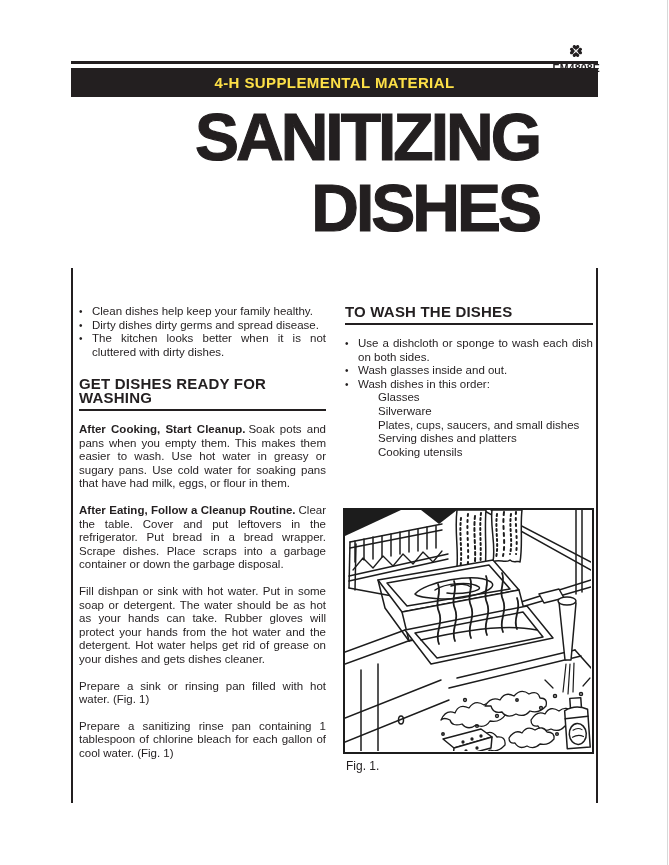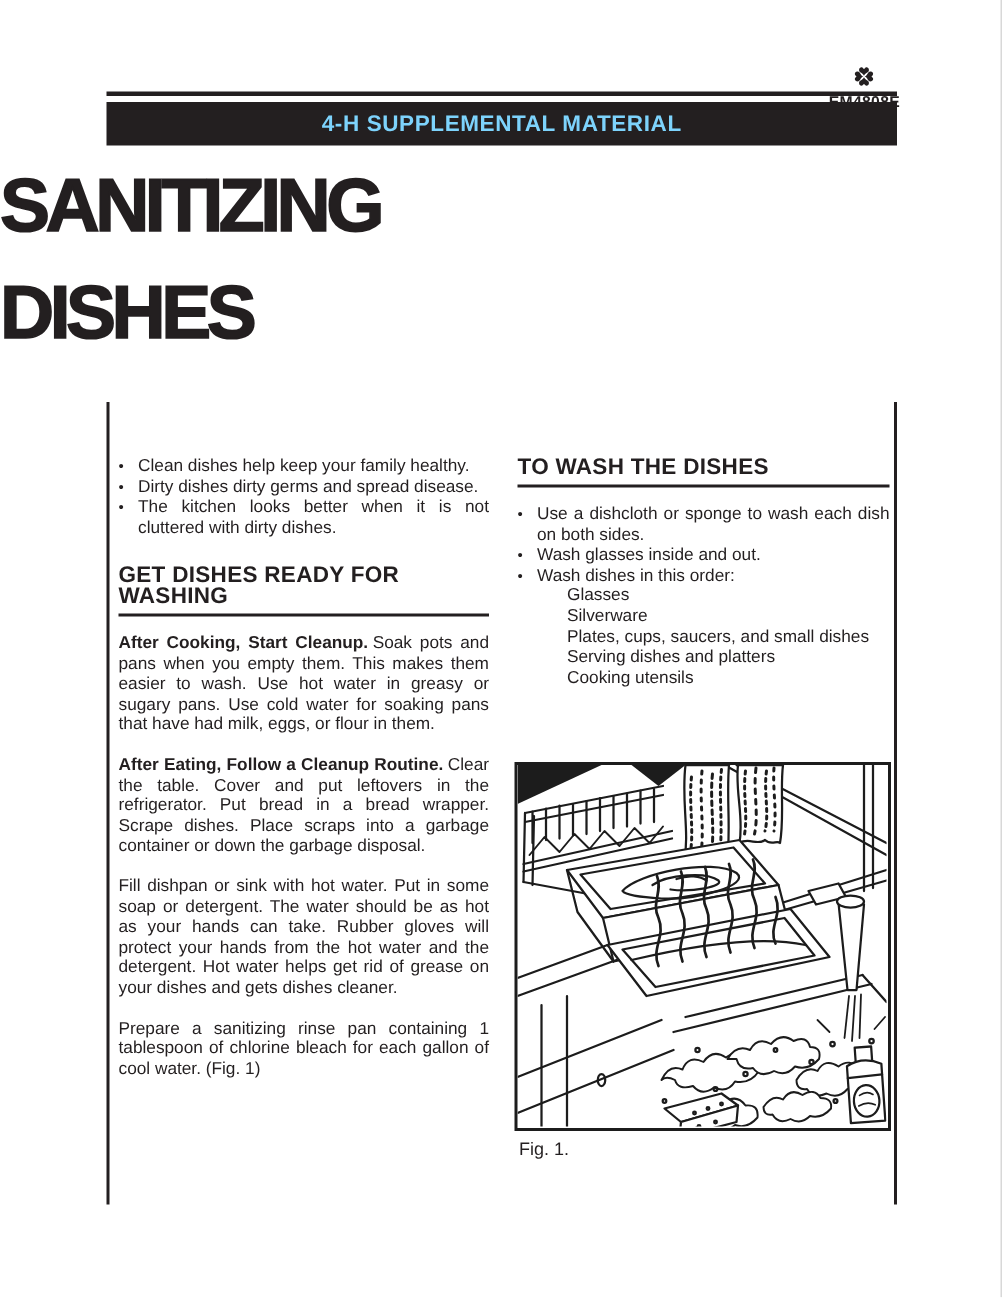--- a/index.html
+++ b/index.html
@@ -9,26 +9,26 @@
     font-family:"Liberation Sans", sans-serif; color:#231f20; overflow:hidden;
   }
   .scan-edge { position:absolute; right:1px; top:0; width:1px; height:100%; background:#d8d8d8; }
 
   
   .code-row { position:absolute; top:44px; right:69px; display:flex; align-items:center; gap:4px;flex-direction:column; }
   .code-row .code { font-size:10.5px; font-weight:bold; letter-spacing:0.2px; }
   .top-rule { position:absolute; left:71px; top:61px; width:527px; height:2.5px; background:#231f20; }
   .banner {
     position:absolute; left:71px; top:68px; width:527px; height:29px; background:#231f20;
-    color:#7dd3fc; font-weight:bold; font-size:15px; letter-spacing:0.4px;
+    color:#fde047; font-weight:bold; font-size:15px; letter-spacing:0.4px;
     display:flex; align-items:center; justify-content:center;
   }
   .doc-title {
-    position:absolute; top:102px; left:0; width:539px; text-align:left;
-    font-size:50px; line-height:71px; font-weight:bold; letter-spacing:-3px;
+    position:absolute; top:102px; left:0; width:539px; text-align:right;
+    font-size:66px; line-height:71px; font-weight:bold; letter-spacing:-3px;
     -webkit-text-stroke:1.1px #231f20;
   }
 
   
   .vline { position:absolute; top:268px; height:535px; width:2px; background:#231f20; }
   .vline.left { left:71px; }
   .vline.right { left:596px; }
 
   .col { position:absolute; top:289px; font-size:11.5px; line-height:13.6px;margin-top:16px; }
   .col-left  { left:79px;  width:247px; }
@@ -97,20 +97,21 @@
       <div class="bullet-item">Dirty dishes dirty germs and spread disease.</div>
       <div class="bullet-item">The kitchen looks better when it is not cluttered with dirty dishes.</div>
     </div>
 
     <div class="section-head">GET DISHES READY FOR WASHING</div>
     <div class="head-rule"></div>
 
     <p class="para"><b class="lead">After Cooking, Start Cleanup.</b><span>Soak pots and pans when you empty them. This makes them easier to wash. Use hot water in greasy or sugary pans. Use cold water for soaking pans that have had milk, eggs, or flour in them.</span></p>
     <p class="para"><b class="lead">After Eating, Follow a Cleanup Routine.</b><span>Clear the table. Cover and put leftovers in the refrigerator. Put bread in a bread wrapper. Scrape dishes. Place scraps into a garbage container or down the garbage disposal.</span></p>
     <p class="para"><b class="lead"></b><span>Fill dishpan or sink with hot water. Put in some soap or detergent. The water should be as hot as your hands can take. Rubber gloves will protect your hands from the hot water and the detergent. Hot water helps get rid of grease on your dishes and gets dishes cleaner.</span></p>
+    <p class="para"><b class="lead"></b><span>Prepare a sink or rinsing pan filled with hot water. (Fig. 1)</span></p>
     <p class="para"><b class="lead"></b><span>Prepare a sanitizing rinse pan containing 1 tablespoon of chlorine bleach for each gallon of cool water. (Fig. 1)</span></p>
   </div>
 
   <div class="col col-right">
     <div class="section-head">TO WASH THE DISHES</div>
     <div class="head-rule"></div>
 
     <div class="bullets" style="margin-bottom:0;">
       <div class="bullet-item">Use a dishcloth or sponge to wash each dish on both sides.</div>
       <div class="bullet-item">Wash glasses inside and out.</div>

